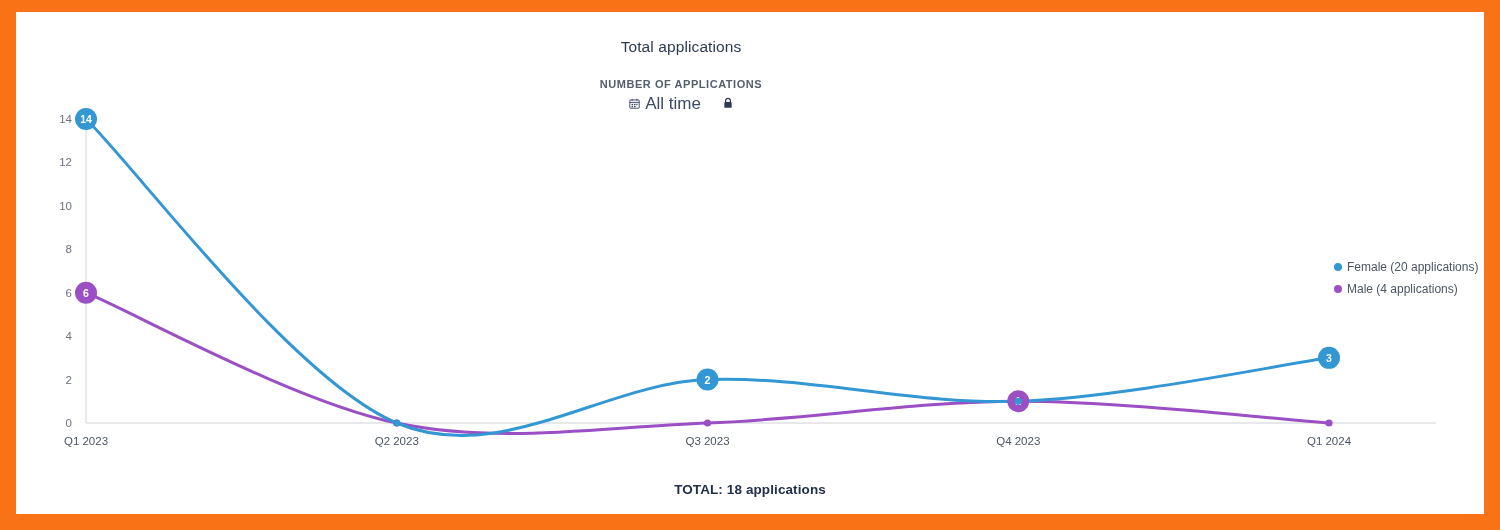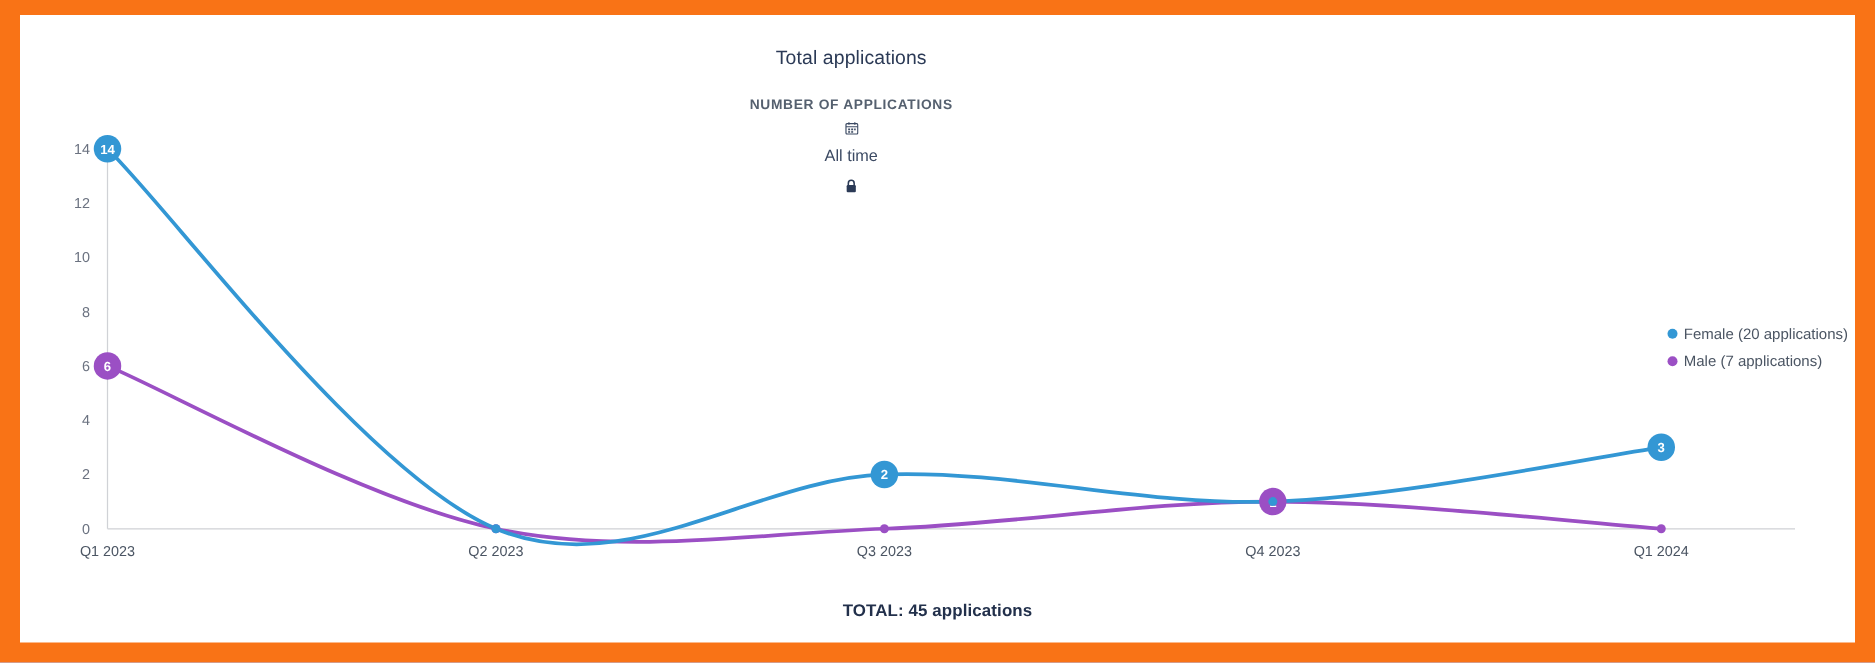--- a/index.html
+++ b/index.html
@@ -50,28 +50,27 @@
   #chart-subtitle {
     font-size: 11px;
     font-weight: bold;
     color: #55606f;
     letter-spacing: .55px;
     line-height: 18px;
     margin-top: 18px;
   }
   #chart-meta {
     margin-top: 3px;
-    font-size: 13px;
+    font-size: 17px;
     color: #3c4a63;
     line-height: 16px;
     display: flex;
     justify-content: center;
     align-items: center;
     gap: 5px;
-    flex-direction: column;
   }
   #chart-meta .meta-gap { width: 12px; display:inline-block; }
   .mini-icon { display: inline-block; vertical-align: -1px; }
 
   
   #plot-area {
     position: absolute;
     left: 0;
     top: 85px;
     width: 1468px;
@@ -222,22 +221,22 @@
       </svg>
     </div>
 
     <div id="legend">
       <div class="legend-row">
         <span class="legend-dot" id="legend-dot-0" style="background: rgb(51, 151, 212);"></span>
         <span class="legend-text">Female (20 applications)</span>
       </div>
       <div class="legend-row">
         <span class="legend-dot" id="legend-dot-1" style="background: rgb(155, 79, 196);"></span>
-        <span class="legend-text">Male (7 applications)</span>
+        <span class="legend-text">Male (4 applications)</span>
       </div>
     </div>
 
     <div id="total-row">
-      <span id="total-text">TOTAL: 45 applications</span>
+      <span id="total-text">TOTAL: 18 applications</span>
     </div>
 
   </div>
 </div>
 
 </body></html>

